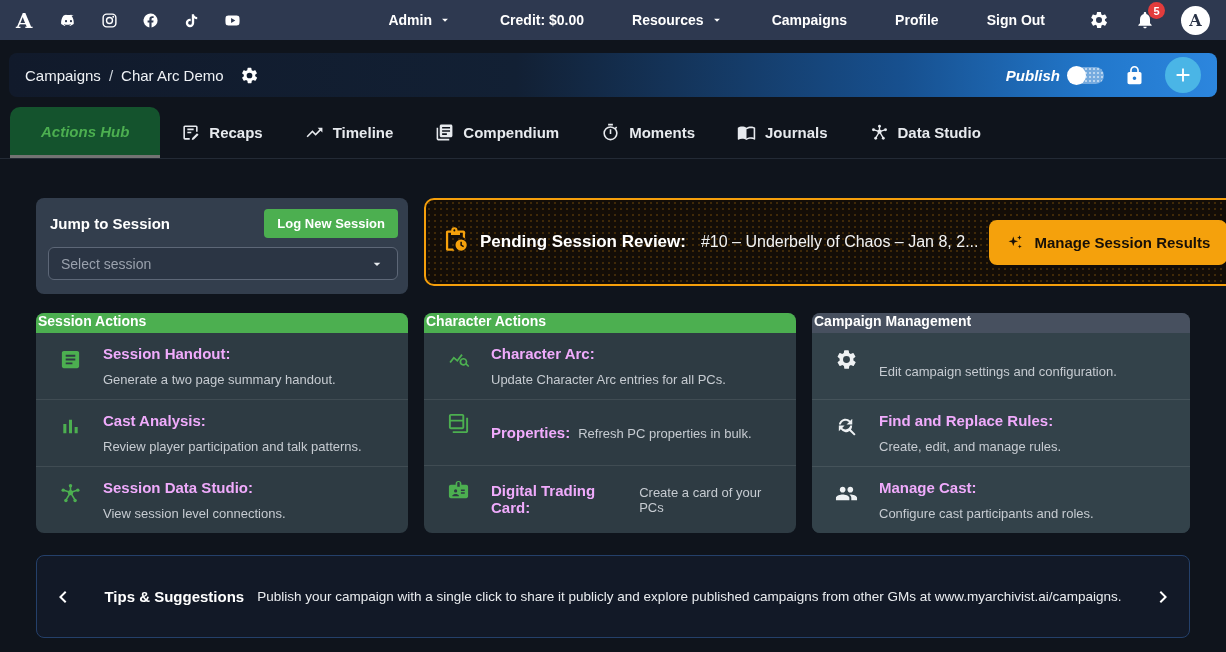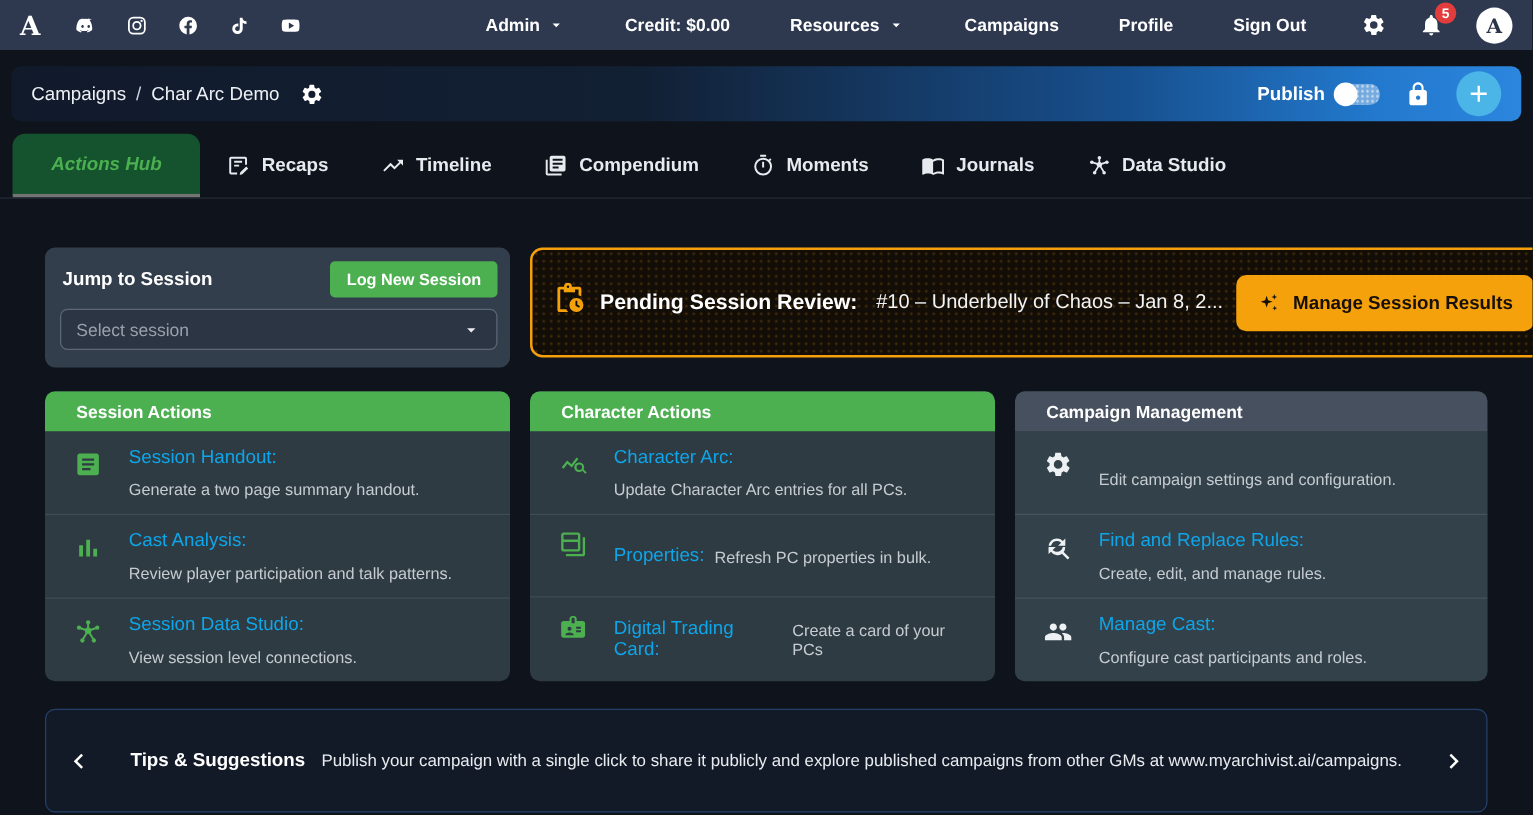--- a/index.html
+++ b/index.html
@@ -51,21 +51,21 @@
   .crumbbar {
     margin:13px 9px 0; height:44px; border-radius:8px;
     background:linear-gradient(90deg,#111a2b 0%,#122034 42%,#17508f 74%,#2278cc 90%,#2c86de 100%);
     display:flex; align-items:center; padding:0 16px; font-size:15px;
   }
   .crumbbar .crumb { color:#eef1f5; cursor:pointer; }
   .crumbbar .sep { margin:0 8px; color:#cfd6de; }
   .crumbbar .gear-btn { margin-left:16px; display:flex; cursor:pointer; }
   .crumbbar .gear-btn svg { width:19px; height:19px; }
   .crumb-right { margin-left:auto; display:flex; align-items:center; gap:20px; }
-  .publish-wrap { display:flex; align-items:center; gap:8px; cursor:pointer; }
+  .publish-wrap { display:flex; align-items:center; gap:8px; cursor:pointer;font-style:italic; }
   .publish-label { font-weight:bold; font-size:15px; }
   .toggle {
     width:36px; height:17px; border-radius:9px;
     background:rgba(255,255,255,.38);
     background-image:radial-gradient(rgba(255,255,255,.5) 1px, transparent 1.2px);
     background-size:4px 4px; position:relative;
   }
   .toggle .knob {
     position:absolute; left:-1px; top:-1px; width:19px; height:19px;
     border-radius:50%; background:#fff;
@@ -132,31 +132,31 @@
   .review-btn {
     margin-left:auto; background:#f5a10c; color:#171008;
     border:none; border-radius:8px; padding:0 17px; height:45px;
     font-size:15px; font-weight:bold; font-family:inherit;
     display:flex; align-items:center; gap:9px; cursor:pointer; white-space:nowrap;
   }
   .review-btn svg { width:19px; height:19px; }
 
   .row2 { display:grid; grid-template-columns:372px 372px 1fr; gap:16px; margin-top:19px; }
   .card { border-radius:8px; overflow:hidden; background:#2e3b43; }
-  .card-header { height:32px; display:flex; align-items:center; padding:0 25px; font-size:14px; font-weight:bold; }
+  .card-header { height:20px; display:flex; padding:0 2px; font-size:14px; font-weight:bold; }
   .card-header.green { background:#4caf50; }
   .card-header.slate { background:#47505f; }
   .card-body.tint { background:#33424a; }
   .card-item { display:flex; gap:21px; padding:12px 14px 12px 23px; min-height:66px; cursor:pointer; }
   .card-item + .card-item { border-top:1px solid rgba(255,255,255,.09); }
   .card-item .item-icon svg { width:23px; height:23px; }
   .card-item .item-icon.green { color:#4caf50; }
   .card-item .item-icon.white { color:#eef1f3; }
   .item-text { display:flex; flex-direction:column; justify-content:center; }
-  .item-title { font-size:15px; font-weight:normal; color:#0ea5e9; }
+  .item-title { font-size:15px; font-weight:bold; color:#f0abfc; }
   .item-desc { font-size:13px; color:#c6cbd1; margin-top:10px; }
   .card-item.inline .item-text { flex-direction:row; align-items:center; gap:8px; }
   .card-item.inline .item-desc { margin-top:2px; }
   .card-item.stacked .item-icon { margin-top:3px; }
 
   
   .tips {
     margin:22px 0 0; border:1px solid #24406a; border-radius:8px;
     background:#121927; height:83px; position:relative;
     display:flex; flex-direction:row; align-items:center; justify-content:center; gap:13px;

